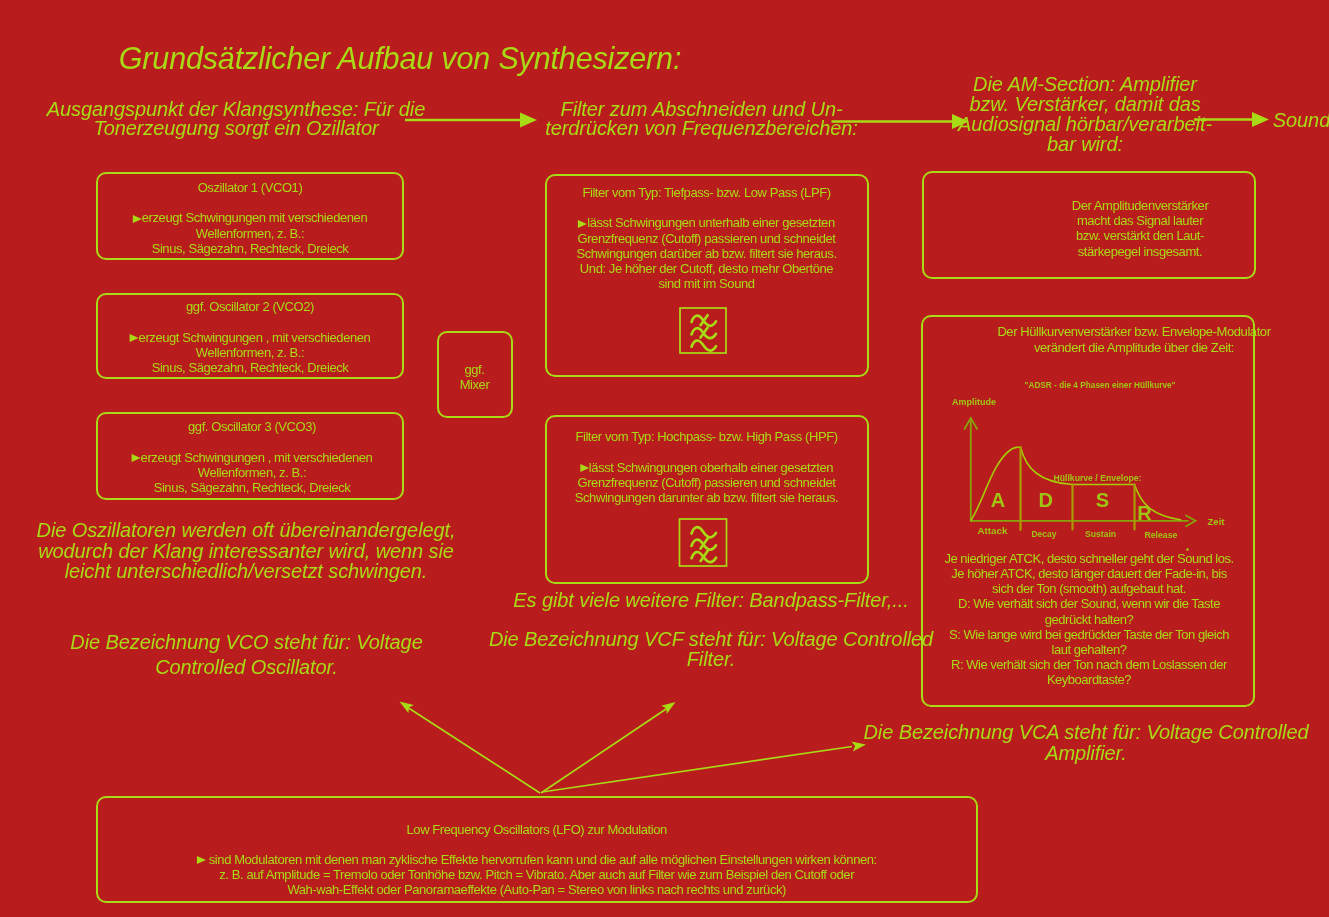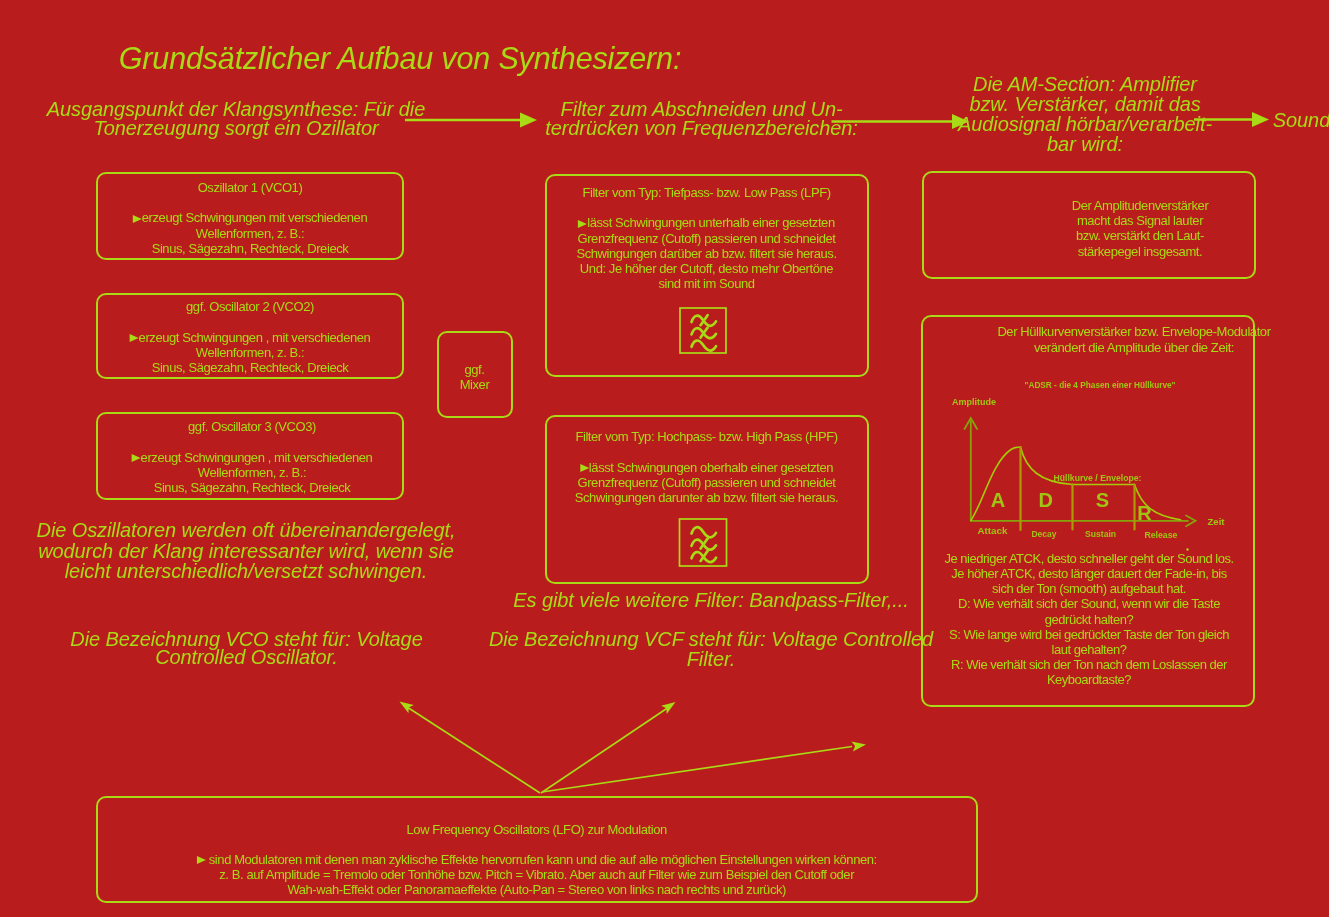--- a/index.html
+++ b/index.html
@@ -43,22 +43,23 @@
   <div class="blk body14" id="hpf" style="left:706.5px;top:429.4px;">Filter vom Typ: Hochpass- bzw. High Pass (HPF)<br>&nbsp;<br><span class="tri"></span>lässt Schwingungen oberhalb einer gesetzten<br>Grenzfrequenz (Cutoff) passieren und schneidet<br>Schwingungen darunter ab bzw. filtert sie heraus.</div>
 
   <div class="box" style="left:922px;top:171.3px;width:334px;height:107.6px;"></div>
   <div class="blk body14" id="am" style="left:1140px;top:198px;">Der Amplitudenverstärker<br>macht das Signal lauter<br>bzw. verstärkt den Laut-<br>stärkepegel insgesamt.</div>
 
   <div class="box" style="left:920.5px;top:315.1px;width:334.5px;height:392.4px;"></div>
   <div class="blk body14" id="envh" style="left:1113px;top:324.4px;margin-left:21px;">Der Hüllkurvenverstärker bzw. Envelope-Modulator<br>verändert die Amplitude über die Zeit:</div>
   <div class="blk body14" id="envb" style="left:1089px;top:551.2px;line-height:15.1px;letter-spacing:-0.49px;">Je niedriger ATCK, desto schneller geht der Sound los.<br>Je höher ATCK, desto länger dauert der Fade-in, bis<br>sich der Ton (smooth) aufgebaut hat.<br>D: Wie verhält sich der Sound, wenn wir die Taste<br>gedrückt halten?<br>S: Wie lange wird bei gedrückter Taste der Ton gleich<br>laut gehalten?<br>R: Wie verhält sich der Ton nach dem Loslassen der<br>Keyboardtaste?</div>
 
   <div class="blk hdr" id="p1" style="left:246px;top:520px;line-height:20.7px;">Die Oszillatoren werden oft übereinandergelegt,<br>wodurch der Klang interessanter wird, wenn sie<br>leicht unterschiedlich/versetzt schwingen.</div>
-  <div class="blk hdr" id="vcoCap" style="left:246.5px;top:629.8px;line-height:18px;">Die Bezeichnung VCO steht für: Voltage<br>Controlled Oscillator.</div>
+  <div class="blk hdr" id="vcoCap" style="left:246.5px;top:629.8px;line-height:25px;">Die Bezeichnung VCO steht für: Voltage<br>Controlled Oscillator.</div>
   <div class="blk hdr" id="vcfCap" style="left:711px;top:628.7px;line-height:20px;">Die Bezeichnung VCF steht für: Voltage Controlled<br>Filter.</div>
+  <div class="blk hdr" id="vcaCap" style="left:1086px;top:721.8px;line-height:20.8px;">Die Bezeichnung VCA steht für: Voltage Controlled<br>Amplifier.</div>
   <div class="blk hdr" id="esGibt" style="left:711px;top:591px;line-height:19px;">Es gibt viele weitere Filter: Bandpass-Filter,...</div>
 
   <div class="box" style="left:96px;top:796px;width:881.5px;height:106.5px;"></div>
   <div class="blk body14" id="lfo" style="left:536.7px;top:823px;line-height:14.9px;">Low Frequency Oscillators (LFO) zur Modulation<br>&nbsp;<br><span class="tri"></span>&nbsp;sind Modulatoren mit denen man zyklische Effekte hervorrufen kann und die auf alle möglichen Einstellungen wirken können:<br>z. B. auf Amplitude = Tremolo oder Tonhöhe bzw. Pitch = Vibrato. Aber auch auf Filter wie zum Beispiel den Cutoff oder<br>Wah-wah-Effekt oder Panoramaeffekte (Auto-Pan = Stereo von links nach rechts und zurück)</div>
 
   <svg width="1329" height="917" viewBox="0 0 1329 917">
     <g stroke="#a8da16" fill="#a8da16">
 
       <line x1="405" y1="120" x2="521" y2="120" stroke-width="2.6"></line>
       <path d="M537,120 L520,112.6 L520,127.4 Z" stroke="none"></path>

